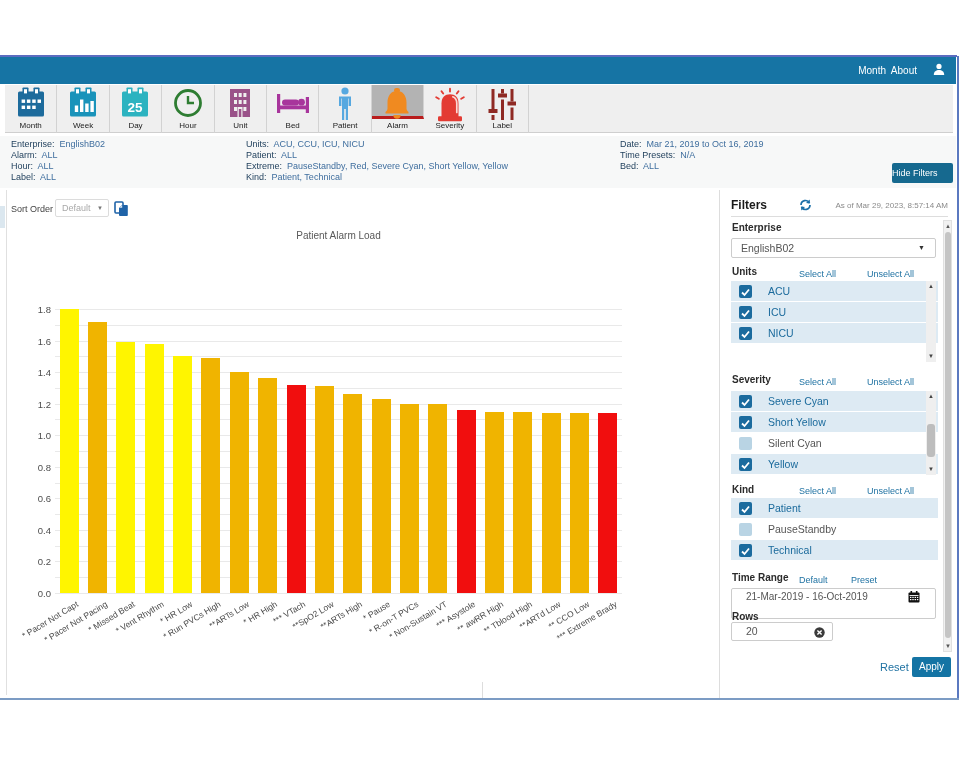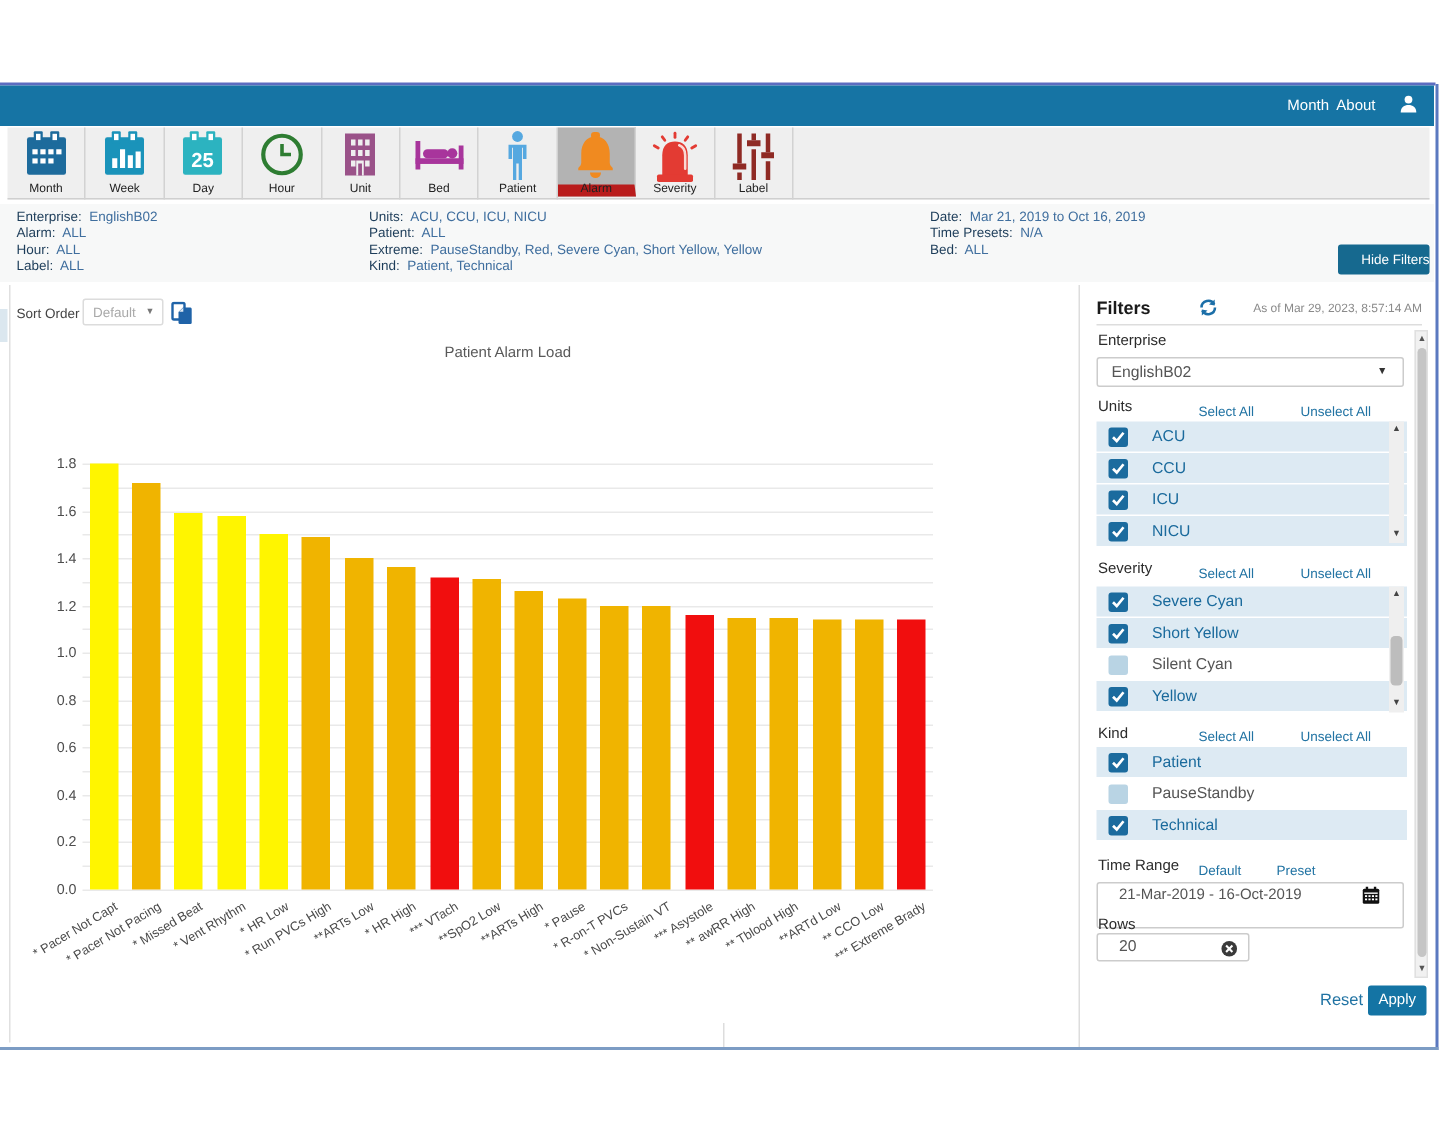--- a/index.html
+++ b/index.html
@@ -10,44 +10,44 @@
 #topline{left:0;top:55px;width:957px;height:2px;background:#5c6cc0}
 #hdr{left:0;top:57px;width:956px;height:27px;background:#1674a4}
 #hdr .nav{position:absolute;top:8px;color:#fff;font-size:10px}
 #rightborder{left:957px;top:56px;width:2px;height:644px;background:#5b79c0}
 #bottomline{left:0;top:698px;width:959px;height:2px;background:#7c9cc4}
 
 #tb{left:5px;top:85px;width:948px;height:48px;background:#efefef;border-bottom:1px solid #cfcfcf}
 .cell{position:absolute;top:0;width:52.4px;height:48px;border-right:1px solid #d2d2d2;text-align:center}
 .cell .lbl{position:absolute;left:0;right:0;top:36px;font-size:8px;color:#222}
 .cell svg{position:absolute;left:50%;top:2px;transform:translateX(-50%)}
-.cell.sel{background:#b3b3b3;border-bottom:8px solid #b91c1c;height:46px}
+.cell.sel{background:#b3b3b3;border-bottom:3px solid #b91c1c;height:34px}
 
 #summary{left:0;top:136px;width:956px;height:52px;background:#f7f8f8}
 .fs{position:absolute;font-size:9px;color:#3f6e9e;white-space:nowrap}
 .fs b{color:#1c3c59;font-weight:normal}
-#hidef{left:892px;top:163px;width:61px;height:20px;background:#16698f;border-radius:2px;color:#fff;font-size:9px;text-align:right;line-height:20px}
+#hidef{left:892px;top:163px;width:61px;height:20px;background:#16698f;border-radius:2px;color:#fff;font-size:9px;text-align:left;line-height:20px}
 
 #lborder{left:6px;top:190px;width:1px;height:505px;background:#e0e0e0}
 #divider{left:719px;top:190px;width:1px;height:508px;background:#ddd}
 #ltab{left:0;top:206px;width:5px;height:22px;background:#dbe7ef}
 #vtick{left:482px;top:682px;width:1px;height:16px;background:#ddd}
 
 #sortlbl{left:11px;top:204px;font-size:9px;color:#444}
 #sortbox{left:55px;top:199px;width:54px;height:18px;border:1px solid #dcdcdc;border-radius:2px;background:#fff;font-size:9px;color:#a9a9a9;line-height:16px;padding-left:6px}
 #sortbox .car{position:absolute;right:5px;top:0;color:#777;font-size:6px;line-height:16px}
 #title{left:55px;top:230px;width:567px;text-align:center;font-size:10px;color:#595959}
 
 .gl{position:absolute;left:55px;width:567px;height:1px;background:#e9e9e9}
 .yl{position:absolute;left:20px;width:31px;text-align:right;font-size:9.5px;color:#4d4d4d}
 .bar{position:absolute;width:19px}
 .xl{position:absolute;top:599px;font-size:8.5px;color:#4a4a4a;white-space:nowrap;transform:rotate(-31deg);transform-origin:top right}
 
 .panel-t{position:absolute;font-size:12px;font-weight:bold;color:#1a1a1a}
-.sec{position:absolute;font-size:10px;font-weight:normal;color:#2b2b2b}
+.sec{position:absolute;font-size:10px;font-weight:bold;color:#2b2b2b}
 .lnk{position:absolute;font-size:9px;color:#2173a3}
 #asof{left:760px;top:201px;width:188px;text-align:right;font-size:8px;color:#8a8a8a}
 #pdiv{left:731px;top:216px;width:217px;height:1px;background:#ddd}
 .inpt{position:absolute;background:#fff;border:1px solid #ccc;border-radius:2px;font-size:10.5px;color:#555}
 .list{position:absolute;left:731px;width:207px}
 .row{position:relative;height:20px;background:#ddeaf3;margin-bottom:1px}
 .row.off{background:#fff}
 .row .cb{position:absolute;left:8px;top:3.5px;width:13px;height:13px;border-radius:2px;background:#1b6b9e}
 .row.off .cb{background:#b9d4e4}
 .row .tx{position:absolute;left:37px;top:4px;font-size:10.5px;color:#1a6a9c}
@@ -331,26 +331,20 @@
     <div class="row">
         <span class="cb"><svg width="13" height="13" viewBox="0 0 13 13">
             <path d="M3 6.5 L5.5 9 L10 3.5" stroke="#fff" stroke-width="1.8" fill="none"></path>
           </svg></span>
         <span class="tx">ACU</span>
       </div>
     <div class="row">
         <span class="cb"><svg width="13" height="13" viewBox="0 0 13 13">
             <path d="M3 6.5 L5.5 9 L10 3.5" stroke="#fff" stroke-width="1.8" fill="none"></path>
           </svg></span>
-        <span class="tx">CCU</span>
-      </div>
-    <div class="row">
-        <span class="cb"><svg width="13" height="13" viewBox="0 0 13 13">
-            <path d="M3 6.5 L5.5 9 L10 3.5" stroke="#fff" stroke-width="1.8" fill="none"></path>
-          </svg></span>
         <span class="tx">ICU</span>
       </div>
     <div class="row">
         <span class="cb"><svg width="13" height="13" viewBox="0 0 13 13">
             <path d="M3 6.5 L5.5 9 L10 3.5" stroke="#fff" stroke-width="1.8" fill="none"></path>
           </svg></span>
         <span class="tx">NICU</span>
       </div>
   </div>
   <div class="sb" style="left:926px;top:281px;height:81px">

